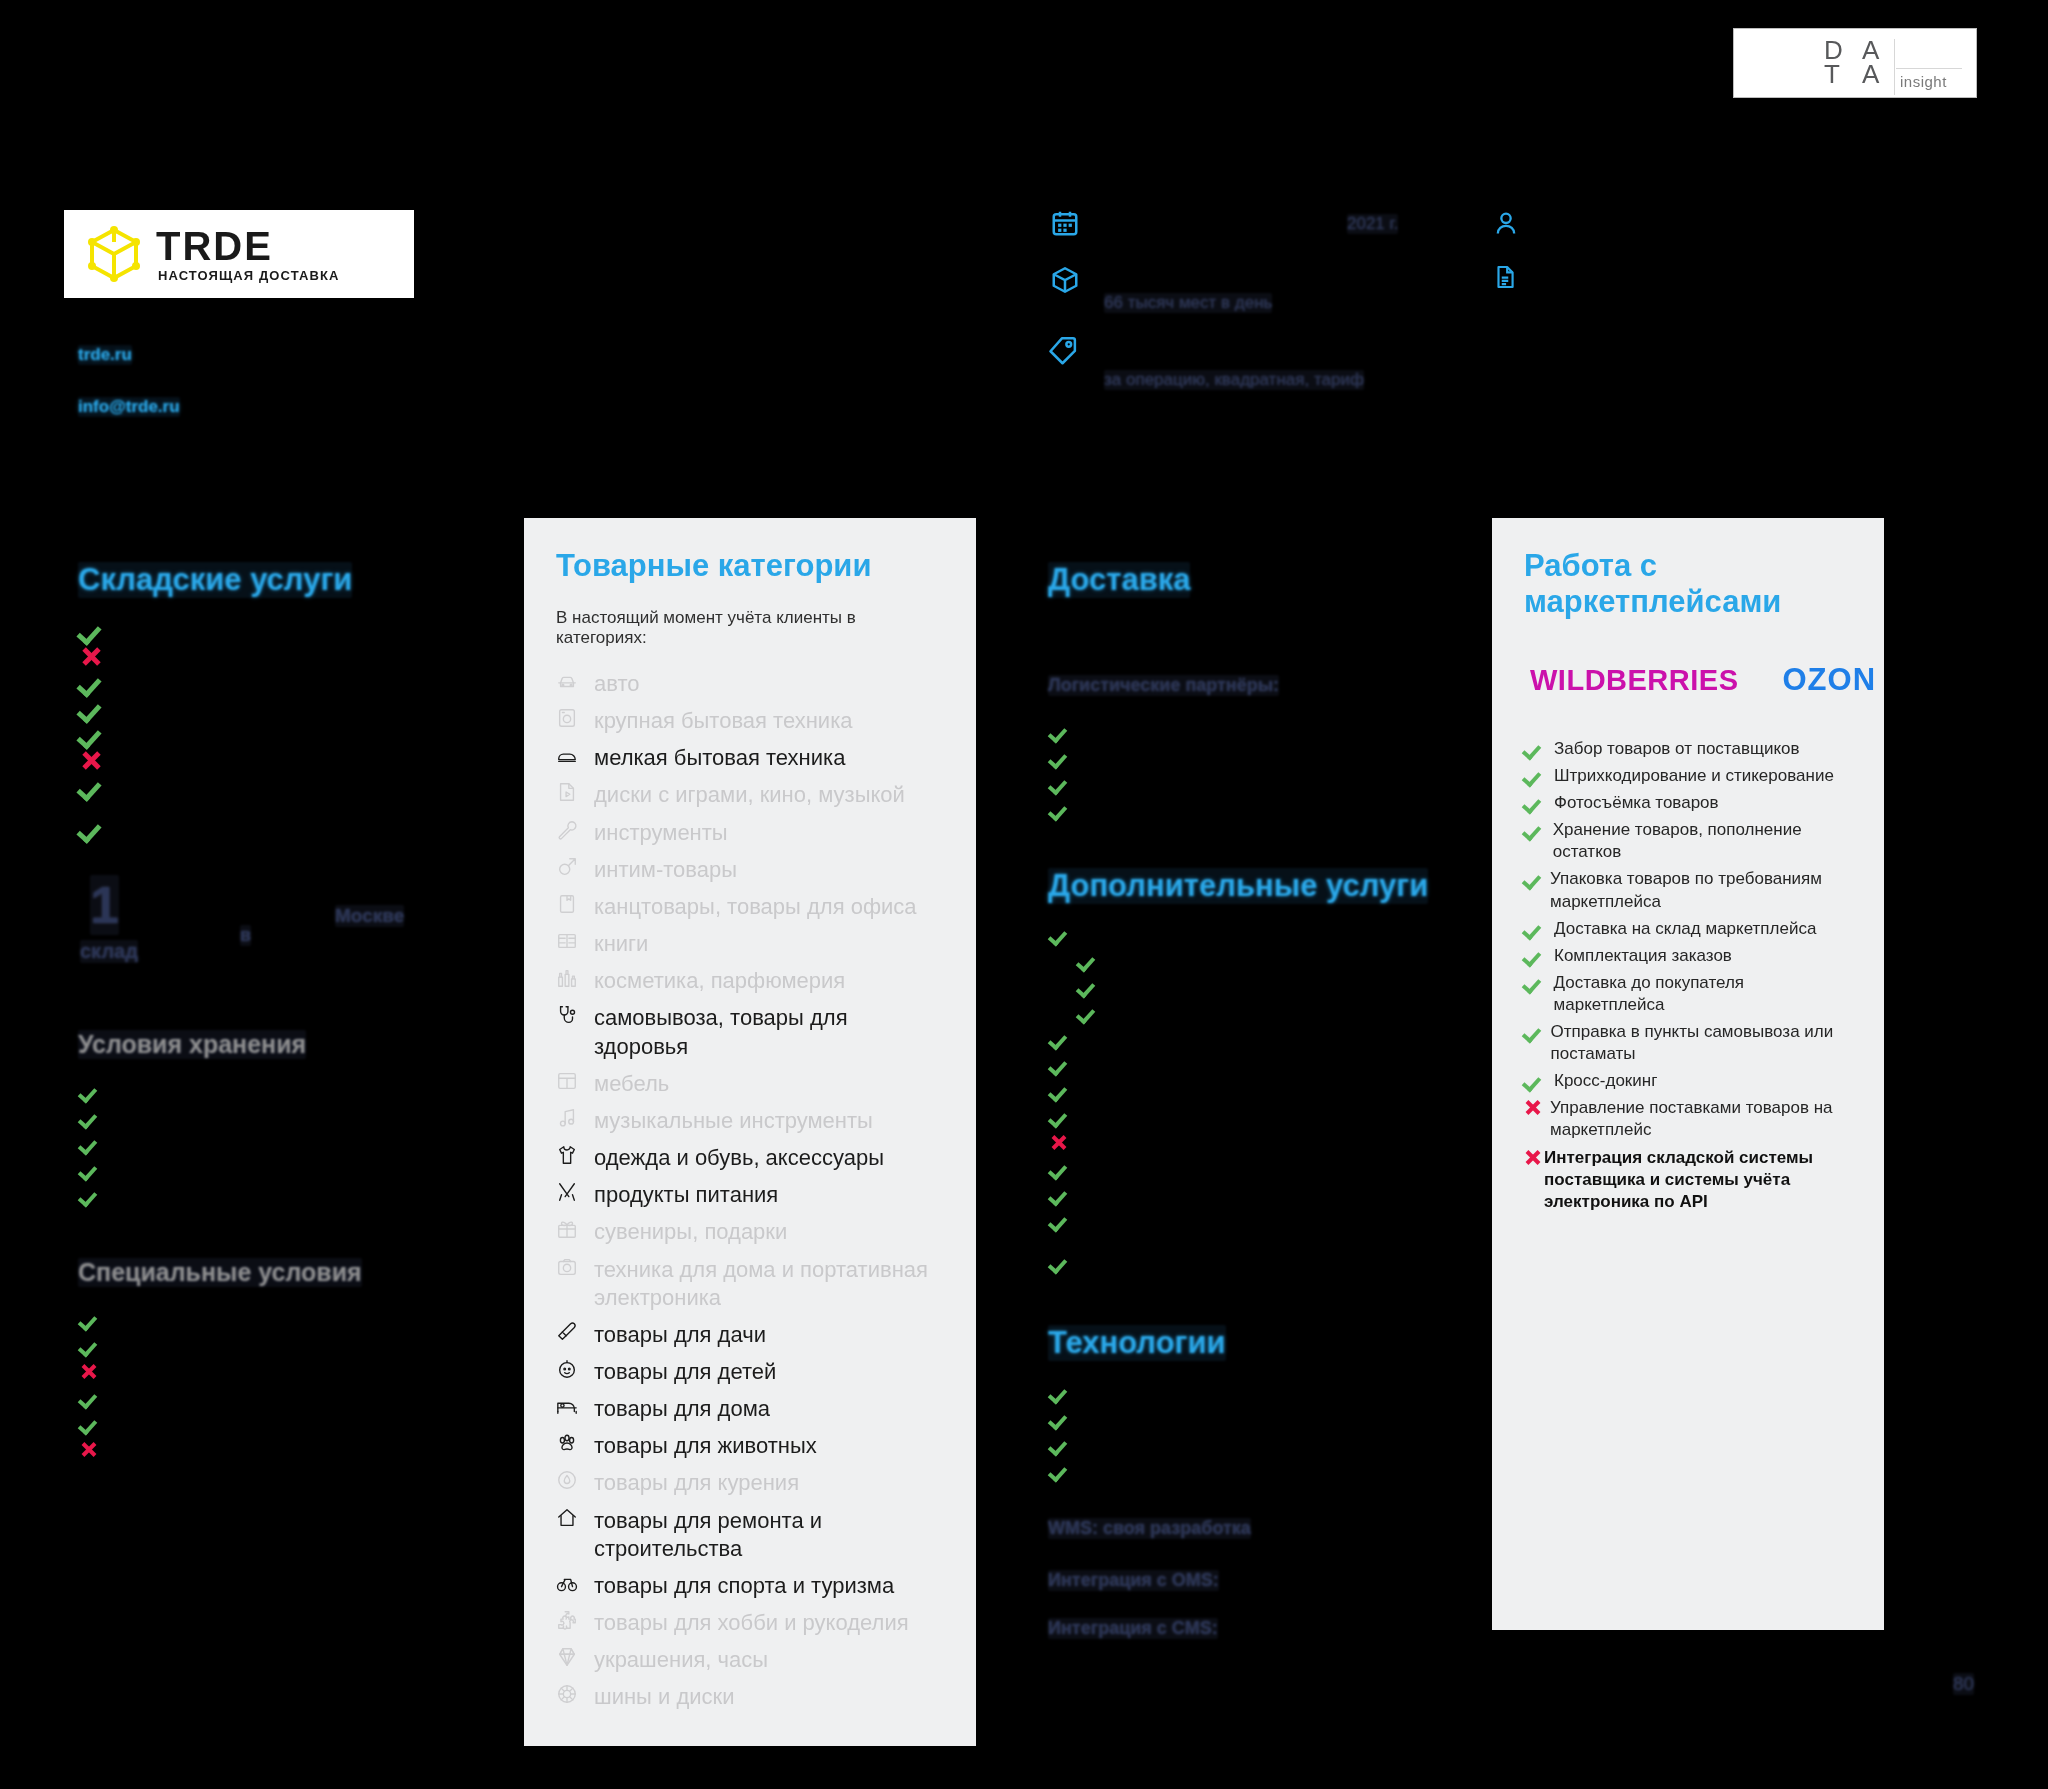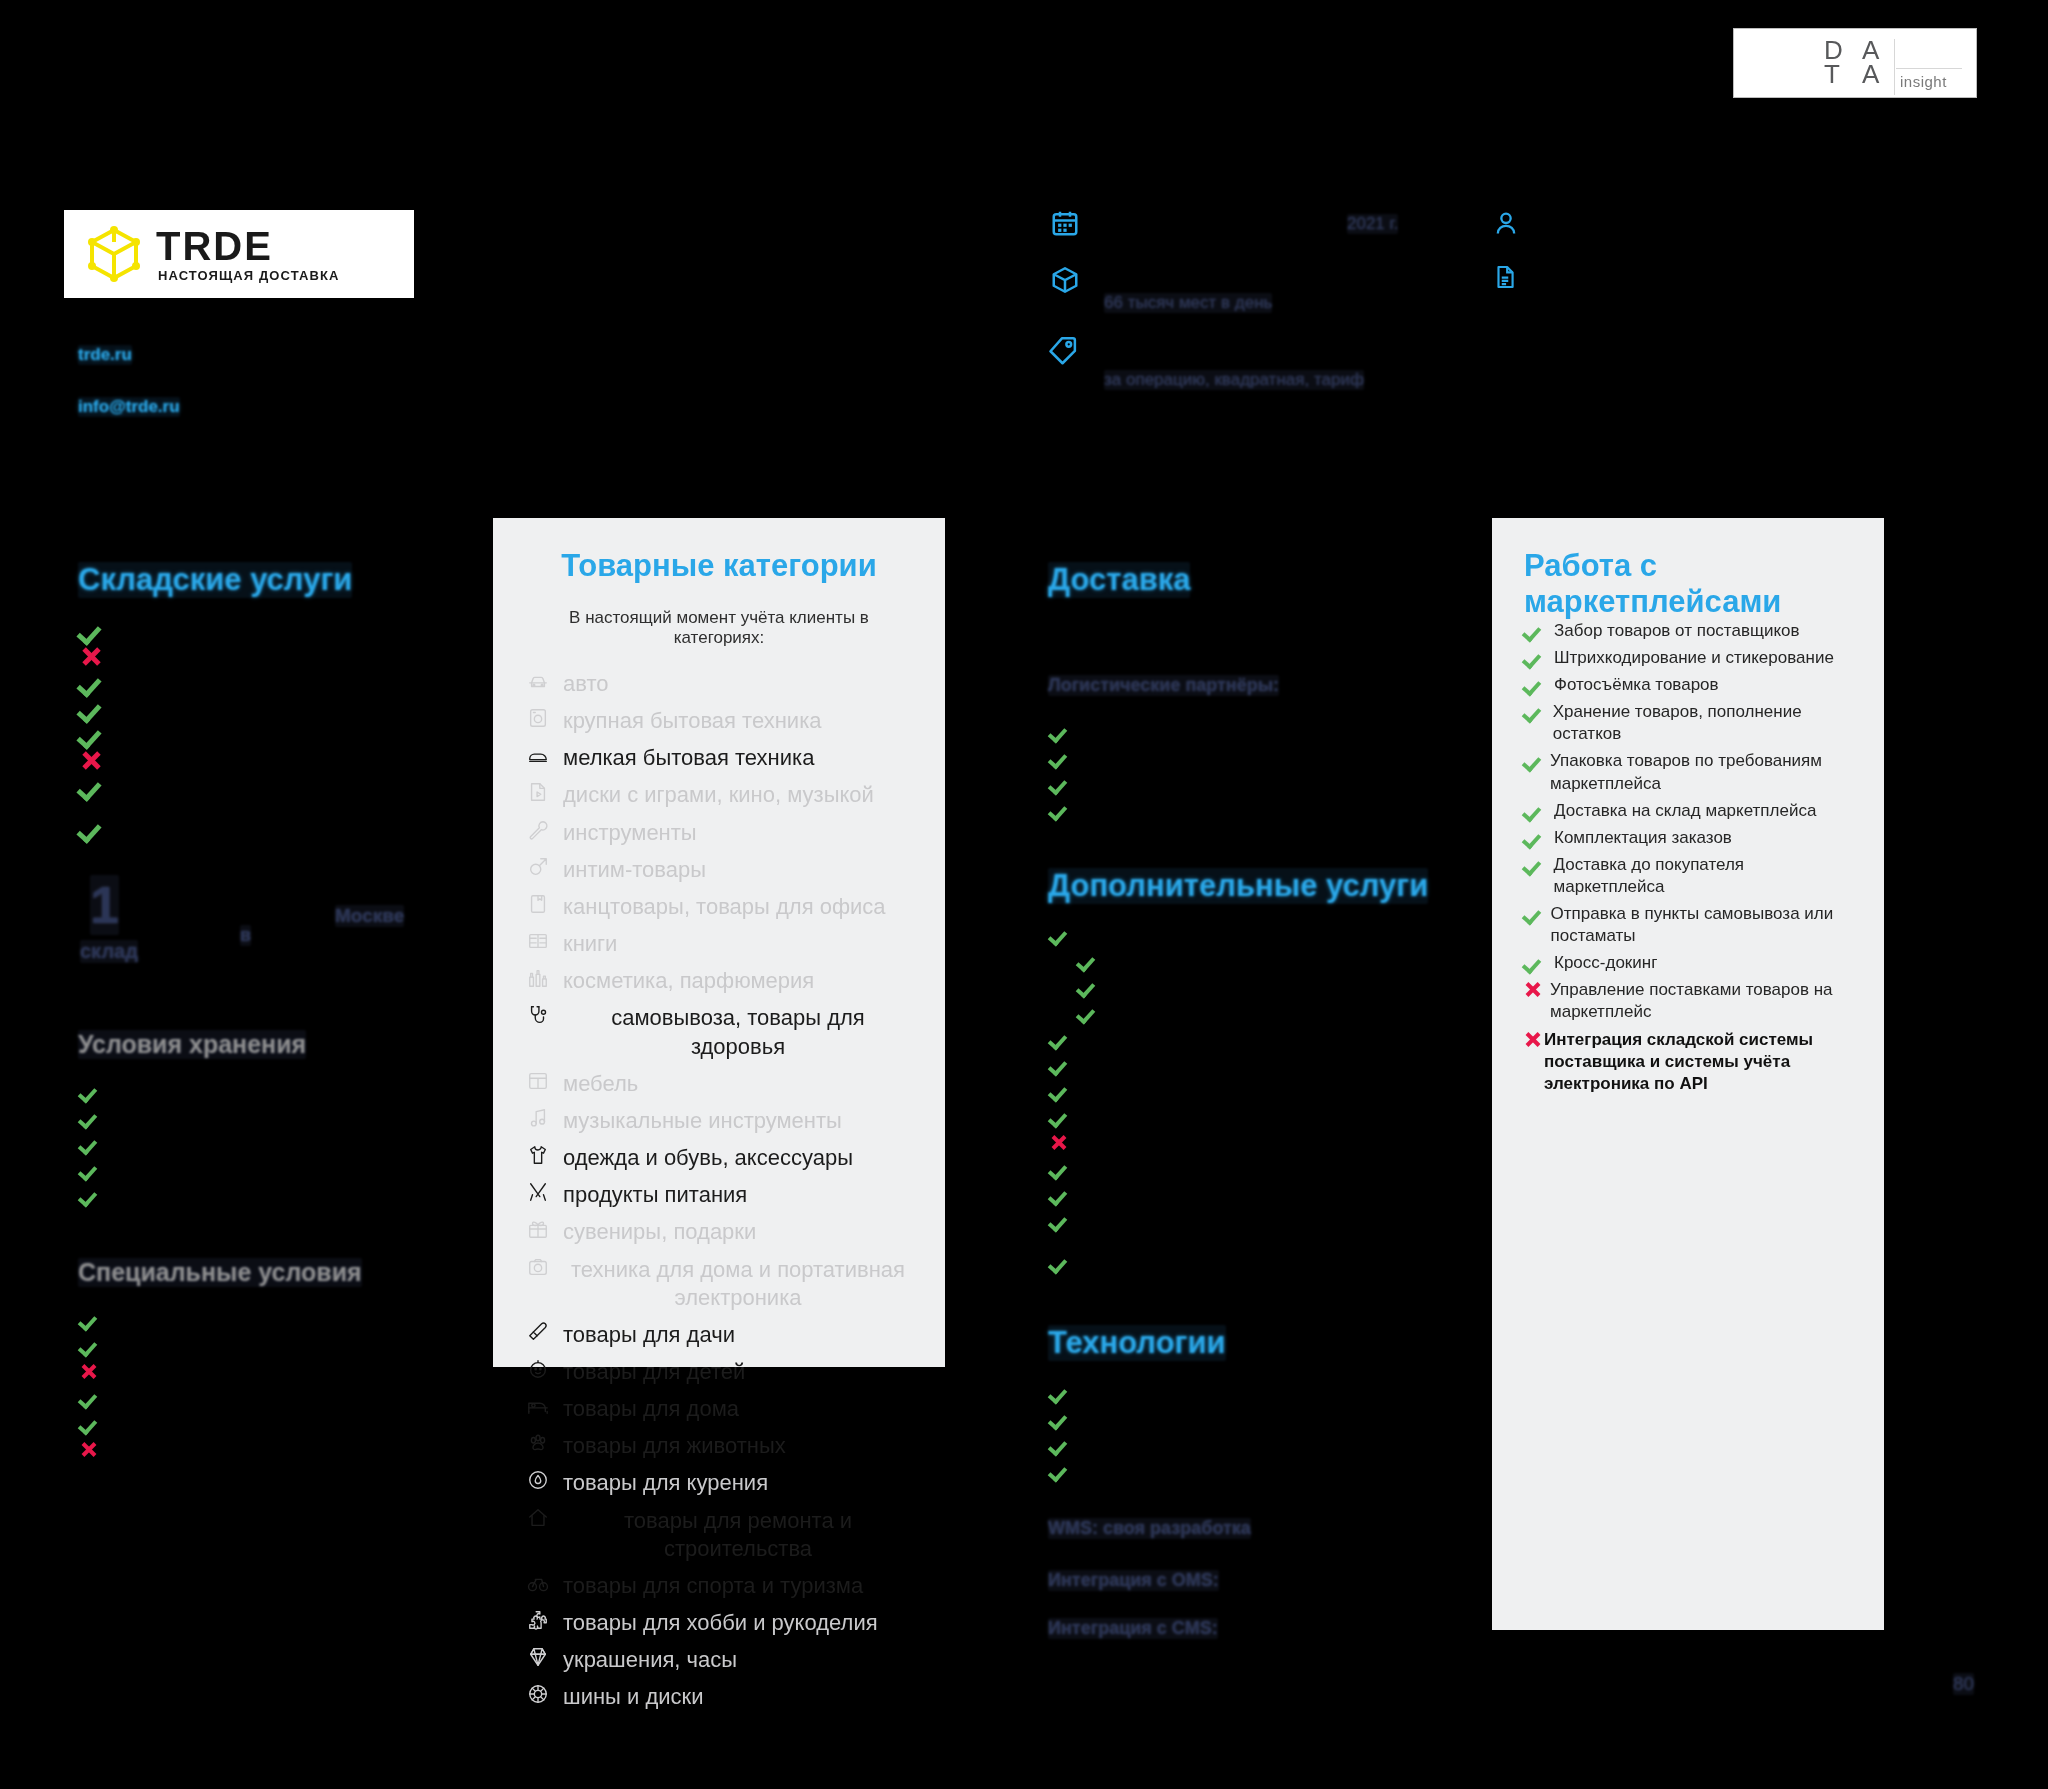--- a/index.html
+++ b/index.html
@@ -72,21 +72,21 @@
   .mk.sm.ok::before{width:7px;height:13px;border-width:0 4px 4px 0;}
   .mk.sm.no::before,.mk.sm.no::after{left:7px;width:4px;height:17px;}
 
   .mk-list{position:absolute;}
   .mk-list .row{height:26px;display:block;}
   .mk-list .row.gap{margin-top:16px;}
   .mk-list .row.ind{padding-left:28px;}
 
   
   .panel{background:#eff0f1;}
-  #panel-cats{left:493px;top:518px;width:452px;height:849px;text-align:center;}
+  #panel-cats{left:524px;top:518px;width:452px;height:1228px;}
   #panel-mp{left:1492px;top:518px;width:392px;height:1112px;}
   .panel-inner{padding:30px 32px 0 32px;}
 
   
   #cat-intro{font-size:17px;color:#2f2f2f;margin:24px 0 22px 0;}
   .cat{display:flex;align-items:flex-start;margin-bottom:9px;line-height:1.28;}
   .cat .ci{width:26px;min-width:26px;height:24px;margin-right:12px;}
   .cat .cl{font-size:22px;}
   .cat.on .cl{color:#1c1c1c;}
   .cat.on .ci svg{stroke:#1c1c1c;}
@@ -461,20 +461,24 @@
   <span class="row"><span class="mk sm ok"></span></span>
   <span class="row"><span class="mk sm ok"></span></span>
 </div>
 <div class="abs redact" style="left:1048px;top:1518px;font-size:18px;font-weight:bold;">WMS: своя разработка</div>
 <div class="abs redact" style="left:1048px;top:1570px;font-size:18px;font-weight:bold;">Интеграция с OMS:</div>
 <div class="abs redact" style="left:1048px;top:1618px;font-size:18px;font-weight:bold;">Интеграция с CMS:</div>
 
 <div class="abs panel" id="panel-mp">
   <div class="panel-inner">
     <div class="h-blue">Работа с маркетплейсами</div>
+    <div class="mp-logos">
+      <span id="wb-logo">WILDBERRIES</span>
+      <span id="oz-logo">OZON</span>
+    </div>
     <div id="mp-list">
         <div class="mp-item">
           <span class="mk sm ok"></span>
           <span class="lbl">Забор товаров от поставщиков</span>
         </div>
         <div class="mp-item">
           <span class="mk sm ok"></span>
           <span class="lbl">Штрихкодирование и стикерование</span>
         </div>
         <div class="mp-item">

